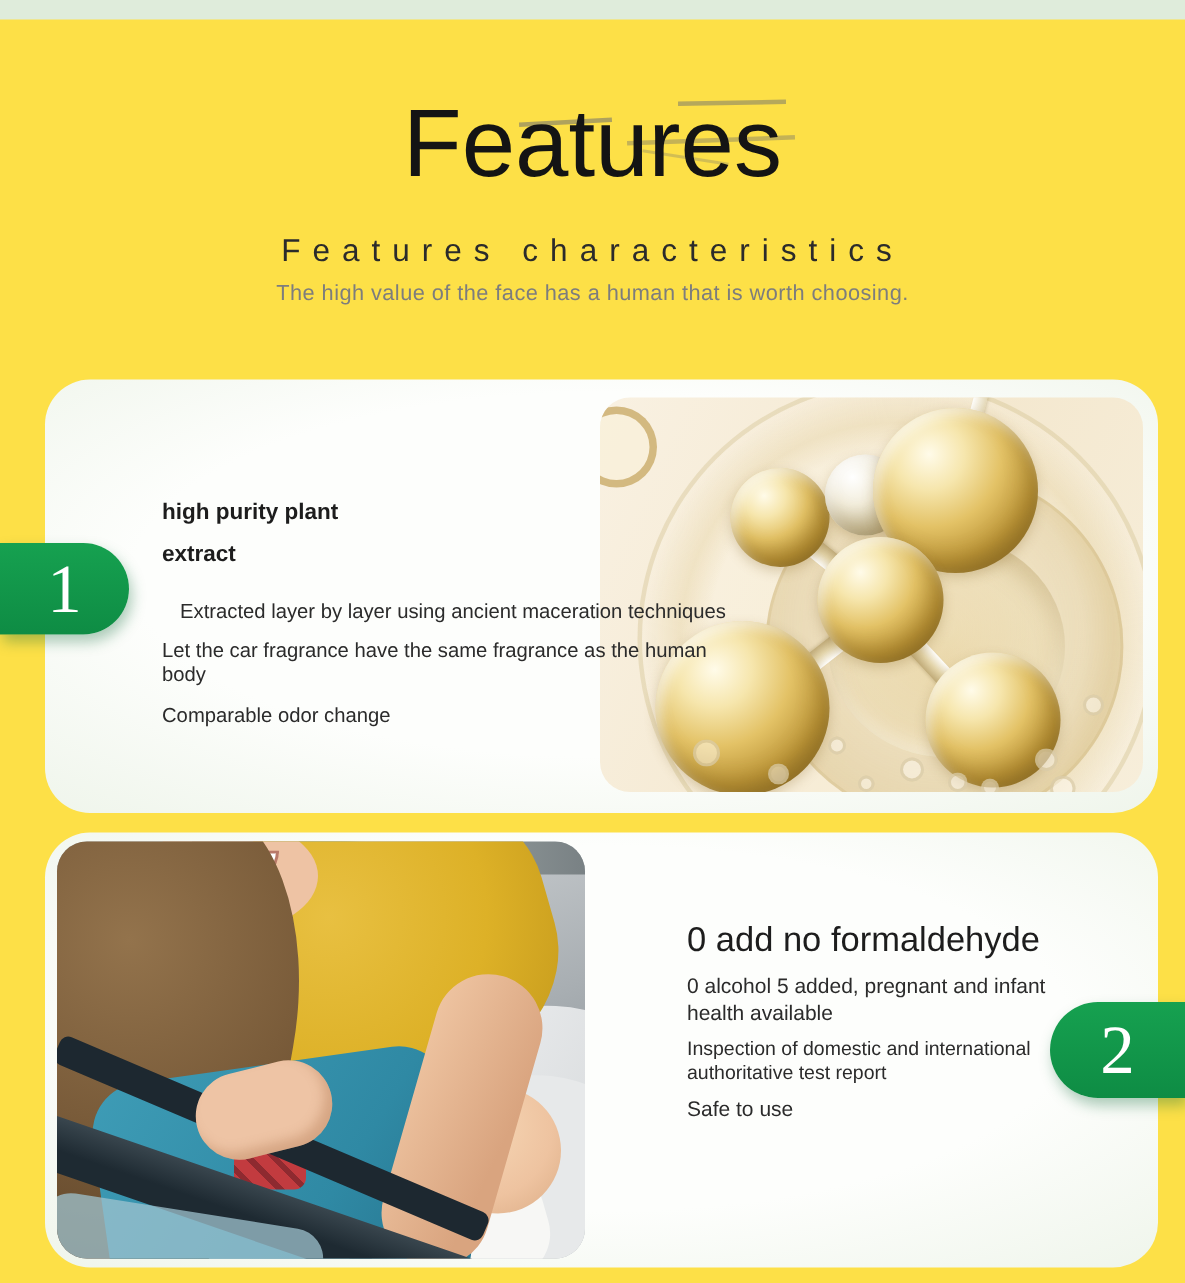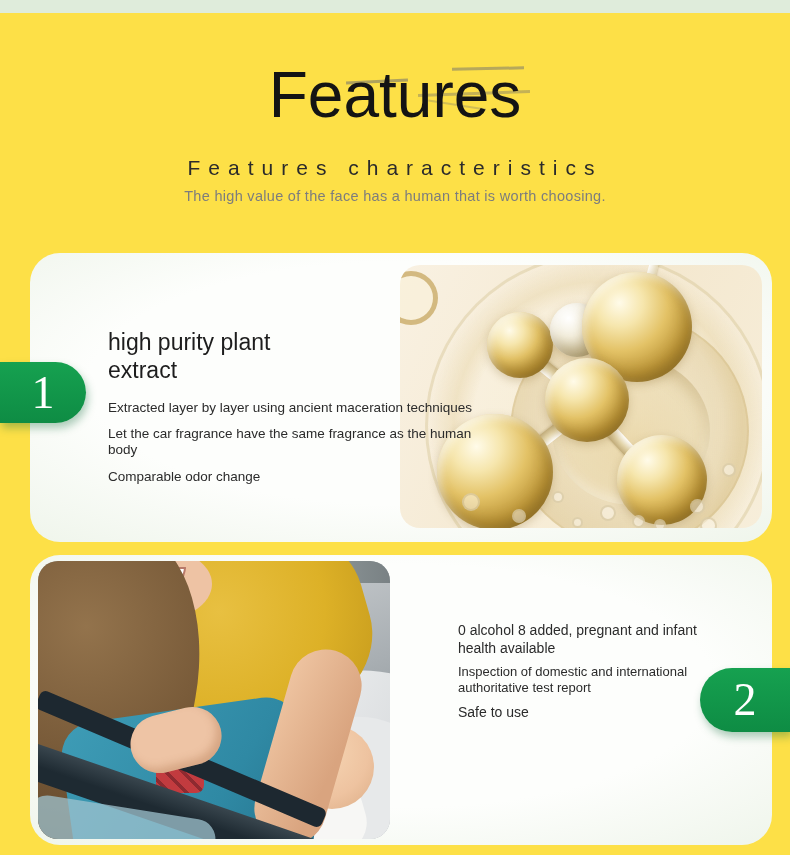--- a/index.html
+++ b/index.html
@@ -23,24 +23,24 @@
            font-size:14.5px;color:#7d7d7d;letter-spacing:.3px;}
 
   
   .card{position:absolute;left:30px;width:742px;border-radius:30px;
         background:radial-gradient(120% 120% at 50% 45%, #fdfefc 35%, #eff5eb 62%, #ddecd7 86%, #d2e4cb 100%);}
   .card1{top:253px;height:289px;}
   .card2{top:555px;height:290px;}
 
   
   .txt1{position:absolute;left:78px;top:75px;width:400px;z-index:2;}
-  .h-card{font-size:23px;line-height:28px;color:#1d1d1d;font-weight:400;letter-spacing:0px;}
+  .h-card{font-size:15px;line-height:28px;color:#1d1d1d;font-weight:700;letter-spacing:0px;}
   .bullets1{margin-top:16px;}
   .bullet{font-size:13.5px;line-height:1.2;color:#2b2b2b;margin:0 0 10px 0;width:394px;}
-  .nowrap{white-space:nowrap;width:auto;}
+  .nowrap{white-space:nowrap;width:auto;margin-left:12px;}
 
   
   .photo1{position:absolute;left:370px;top:12px;width:362px;height:263px;border-radius:20px;
           overflow:hidden;z-index:1;
           background:linear-gradient(115deg,#f9f1e2 0%,#f4e8cf 55%,#f7eeda 100%);}
   .dish-outer{position:absolute;left:25px;top:-12px;width:340px;height:340px;border-radius:50%;
           border:3px solid rgba(200,178,120,.30);
           background:radial-gradient(circle, rgba(255,250,235,.25) 52%, rgba(230,212,165,.40) 60%, rgba(250,244,228,.12) 70%);}
   .dish-mid{position:absolute;left:110px;top:48px;width:235px;height:232px;border-radius:50%;
           border:2px solid rgba(205,182,125,.30);
@@ -242,22 +242,23 @@
       <div class="p2-jeans"></div>
       <div class="p2-plaid"></div>
       <div class="p2-arm"></div>
       <div class="p2-strap1"></div>
       <div class="p2-strap2"></div>
       <div class="p2-glass"></div>
       <div class="p2-hand"></div>
     </div>
 
     <div class="txt2">
+      <div class="h2a">0 add no formaldehyde</div>
       <div class="bullets2">
-        <p class="bullet2">0 alcohol 8 added, pregnant and infant health available</p>
+        <p class="bullet2">0 alcohol 5 added, pregnant and infant health available</p>
         <p class="bullet2 b-sm">Inspection of domestic and international authoritative test report</p>
         <p class="bullet2 b-last">Safe to use</p>
       </div>
     </div>
   </section>
 
   <div class="badge badge1">
     <span class="num">1</span>
   </div>
   <div class="badge badge2">

